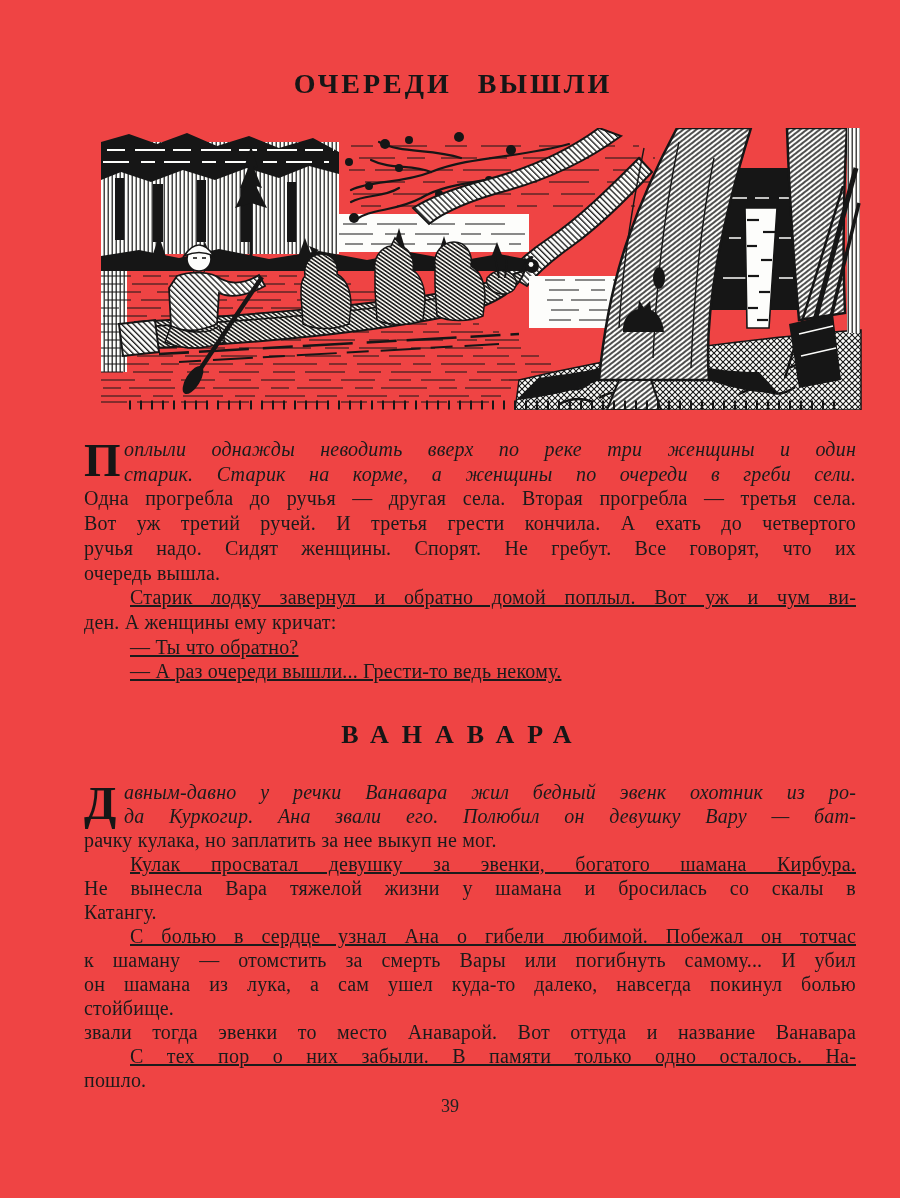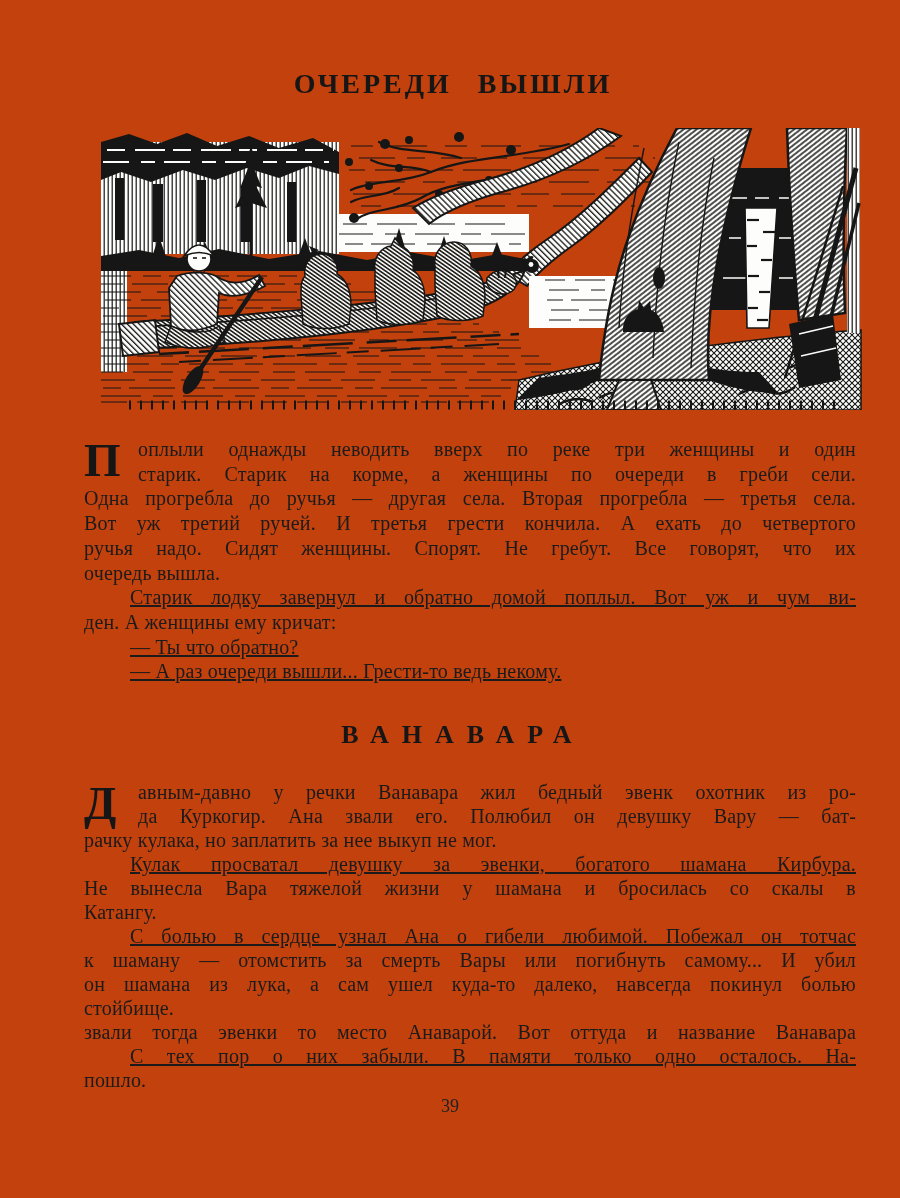--- a/index.html
+++ b/index.html
@@ -1,20 +1,20 @@
 <!DOCTYPE html>
 <html lang="ru"><head>
 <meta charset="utf-8">
 <style>
   html,body{margin:0;padding:0;background:#888;}
   .page{
     position:relative;
     width:900px;height:1198px;
     margin:0 auto;
-    background:#c2410c;
+    background:#ef4444;
     font-family:"Liberation Serif","DejaVu Serif",serif;
     color:#1b1b1b;
     overflow:hidden;
   }
   .story-title{
     position:absolute;left:0;width:100%;
     text-align:center;font-weight:bold;
     color:#161616;
     margin:0;
   }
@@ -25,21 +25,21 @@
   .story{
     position:absolute;left:84px;width:772px;
     font-size:20px;letter-spacing:.2px;
   }
   #story1-text{top:437px;line-height:24.7px;}
   #story2-text{top:780px;line-height:24px;}
   .para{position:relative;}
   .line{text-align:justify;text-align-last:justify;white-space:nowrap;overflow:hidden;}
   .line.last{text-align:justify;text-align-last:left;white-space:normal;}
   .line.ind{text-indent:46px;text-decoration:underline;}
-  .line.dc{margin-left:54px;}
+  .line.dc{margin-left:40px;font-style:italic;}
   .dropcap{
     position:absolute;left:0;top:0;
     font-size:47px;line-height:46px;font-weight:bold;
     color:#161616;
   }
   .pageno{
     position:absolute;top:1096px;left:0;width:100%;
     text-align:center;font-size:18px;color:#222;
   }
 </style>

